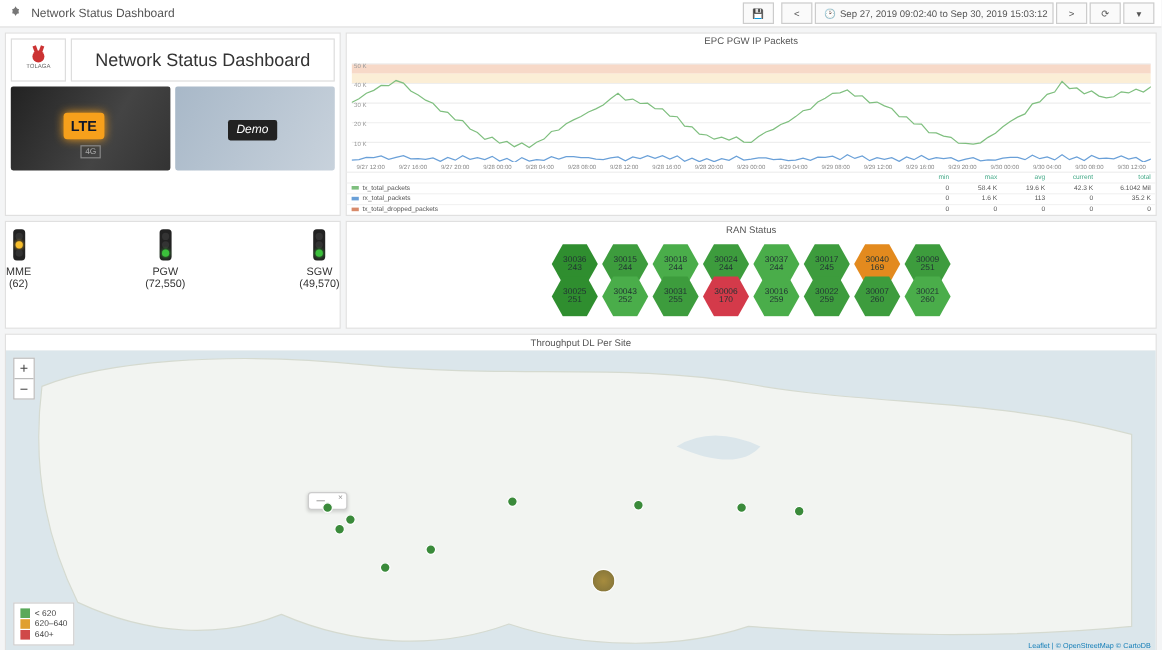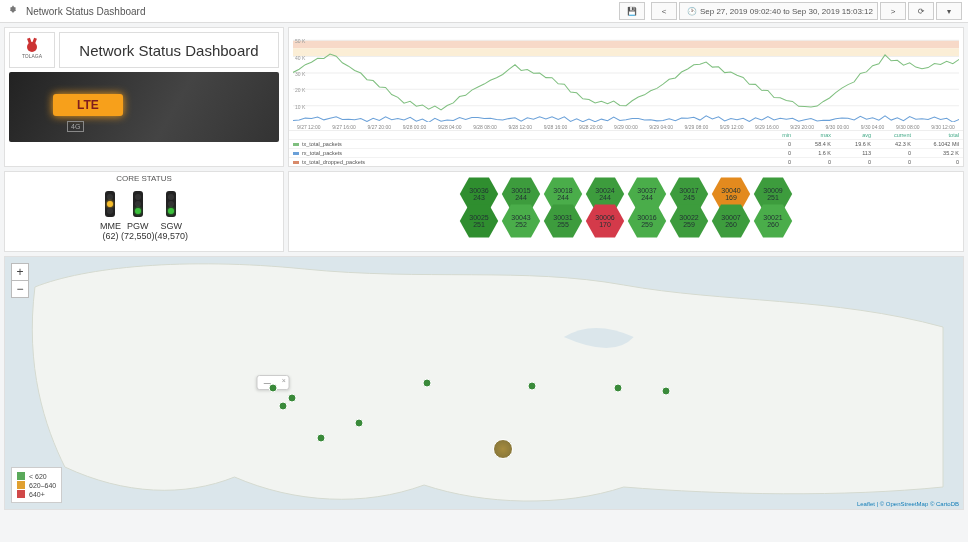--- a/index.html
+++ b/index.html
@@ -18,38 +18,38 @@
   .hc-row{display:flex;gap:4px;margin-bottom:4px}
   .hc-logo{width:44px;height:34px;border:1px solid #ddd;display:flex;flex-direction:column;align-items:center;justify-content:center;font-size:5px;color:#666}
   .hc-logo .dot{width:10px;height:10px;border-radius:50%;background:#c33;margin-bottom:1px;position:relative}
   .hc-logo .dot::before,.hc-logo .dot::after{content:"";position:absolute;width:3px;height:6px;background:#c33;top:-4px}
   .hc-logo .dot::before{left:1px;transform:rotate(-20deg)}
   .hc-logo .dot::after{right:1px;transform:rotate(20deg)}
   .hc-title{flex:1;border:1px solid #ddd;display:flex;align-items:center;justify-content:center;font-size:15px;color:#333;font-weight:400}
   .hc-imgs{display:flex;gap:4px}
   .hc-img{flex:1;height:70px;border-radius:2px;position:relative;overflow:hidden}
   .hc-img.lte{background:linear-gradient(120deg,#222 0%,#444 60%,#333 100%)}
-  .hc-img.lte .badge{position:absolute;top:22px;left:44px;background:#f7a01b;color:#7f1d1d;font-weight:bold;font-size:12px;padding:4px 24px;border-radius:3px;box-shadow:0 0 8px #f7a01b}
+  .hc-img.lte .badge{position:absolute;top:22px;left:44px;background:#f7a01b;color:#0f172a;font-weight:bold;font-size:12px;padding:4px 6px;border-radius:3px;box-shadow:0 0 8px #f7a01b}
   .hc-img.lte .g4{position:absolute;bottom:10px;left:58px;font-size:7px;color:#aaa;border:1px solid #888;padding:1px 3px}
   .hc-img.demo{background:linear-gradient(120deg,#a8b8c8 0%,#c8d2dc 100%)}
   .hc-img.demo .tag{position:absolute;top:28px;left:44px;background:#222;color:#fff;font-size:10px;font-style:italic;padding:3px 7px;border-radius:2px}
 
   
   .chartpanel{grid-column:2;grid-row:1}
   .chart-area{height:92px;position:relative;background:#fff;margin:2px 4px}
   .chart-area svg{width:100%;height:100%;display:block}
   .chart-xticks{display:flex;justify-content:space-between;font-size:5px;color:#888;padding:0 8px}
   .chart-legend{display:grid;grid-template-columns:1fr 40px 40px 40px 40px 48px;font-size:5.5px;border-top:1px solid #eee}
   .chart-legend .hdr{color:#4a8;text-align:right;padding:1px 4px}
   .chart-legend .cell{padding:1px 4px;text-align:right;border-top:1px solid #f2f2f2;color:#555}
   .chart-legend .cell.name{text-align:left;color:#555}
   .chart-legend .sw{display:inline-block;width:6px;height:3px;margin-right:3px;vertical-align:middle}
   
   .corestatus{grid-column:1;grid-row:2}
-  .core-row{display:flex;justify-content:center;padding:6px 0 10px}
+  .core-row{display:flex;justify-content:space-between;padding:6px 0 10px}
   .core-item{display:flex;flex-direction:column;align-items:center;font-size:9px;color:#333}
   .tlight{width:10px;height:22px;background:#222;border-radius:3px;display:flex;flex-direction:column;justify-content:space-around;align-items:center;padding:2px 0;margin-bottom:4px}
   .tlight .lamp{width:6px;height:6px;border-radius:50%;background:#333}
   .tlight .lamp.on-y{background:#f7be2c;box-shadow:0 0 3px #f7be2c}
   .tlight .lamp.on-g{background:#3bbf3b;box-shadow:0 0 3px #3bbf3b}
   .core-item .val{font-size:9px}
   
   .ranstatus{grid-column:2;grid-row:2}
   .hexgrid{display:flex;flex-direction:column;align-items:center;padding:4px 0 8px}
   .hexrow{display:flex}
@@ -110,24 +110,28 @@
         <div class="dot"></div>
         <span>TOLAGA</span>
       </div>
       <div class="hc-title">Network Status Dashboard</div>
     </div>
     <div class="hc-imgs">
       <div class="hc-img lte">
         <div class="badge">LTE</div>
         <div class="g4">4G</div>
       </div>
+      <div class="hc-img demo">
+        <div class="tag">Demo</div>
+      </div>
     </div>
   </div>
 
   <div class="panel chartpanel">
+    <div class="panel-title">EPC PGW IP Packets</div>
     <div class="chart-area">
       <svg viewBox="0 0 660 90" preserveAspectRatio="none">
         <rect x="0" y="10" width="660" height="8" fill="#f7d9c8"></rect>
         <rect x="0" y="18" width="660" height="8" fill="#fbeed6"></rect>
         <g stroke="#eee">
           <line x1="0" y1="10" x2="660" y2="10"></line>
             <line x1="0" y1="26" x2="660" y2="26"></line>
             <line x1="0" y1="42" x2="660" y2="42"></line>
             <line x1="0" y1="58" x2="660" y2="58"></line>
             <line x1="0" y1="74" x2="660" y2="74"></line>
@@ -186,21 +190,20 @@
         <div class="cell name"><span class="sw" style="background:#d88a6a"></span>tx_total_dropped_packets</div>
         <div class="cell">0</div>
         <div class="cell">0</div>
         <div class="cell">0</div>
         <div class="cell">0</div>
         <div class="cell">0</div>
       </div>
   </div>
 
   <div class="panel corestatus">
-    <div class="panel-title">CORE STATUS</div>
     <div class="core-row" id="corerow">
         <div class="core-item">
           <div class="tlight">
             <div class="lamp"></div>
             <div class="lamp on-y"></div>
             <div class="lamp "></div>
           </div>
           <div>MME</div>
           <div class="val">(62)</div>
         </div>
@@ -219,20 +222,21 @@
             <div class="lamp "></div>
             <div class="lamp on-g"></div>
           </div>
           <div>SGW</div>
           <div class="val">(49,570)</div>
         </div>
       </div>
   </div>
 
   <div class="panel ranstatus">
+    <div class="panel-title">RAN Status</div>
     <div class="hexgrid">
       <div class="hexrow" id="hexrow1">
           <div class="hex g1">
             <div class="id">30036</div>
             <div class="val">243</div>
           </div>
           <div class="hex g2">
             <div class="id">30015</div>
             <div class="val">244</div>
           </div>
@@ -292,20 +296,21 @@
           </div>
           <div class="hex g3">
             <div class="id">30021</div>
             <div class="val">260</div>
           </div>
         </div>
     </div>
   </div>
 
   <div class="panel mappanel">
+    <div class="panel-title">Throughput DL Per Site</div>
     <div class="map-wrap">
       <svg class="map-svg" viewBox="0 0 960 252" preserveAspectRatio="none">
         <rect width="960" height="252" fill="#dbe6eb"></rect>
 
         <path fill="#f2f4f1" stroke="#d5dad0" d="M30,30 C80,10 180,0 300,12 C420,24 520,10 620,28 C720,46 830,40 940,70 L940,230 C840,240 720,238 620,230 C560,250 480,248 420,228 C360,250 290,246 230,220 C180,240 120,238 60,210 C40,170 20,110 30,30 Z"></path>
 
         <path fill="#dbe6eb" d="M560,80 q30,-18 70,0 q-20,22 -70,0 Z"></path>
       </svg>
       <div class="zoomctrl">
         <div>+</div>

